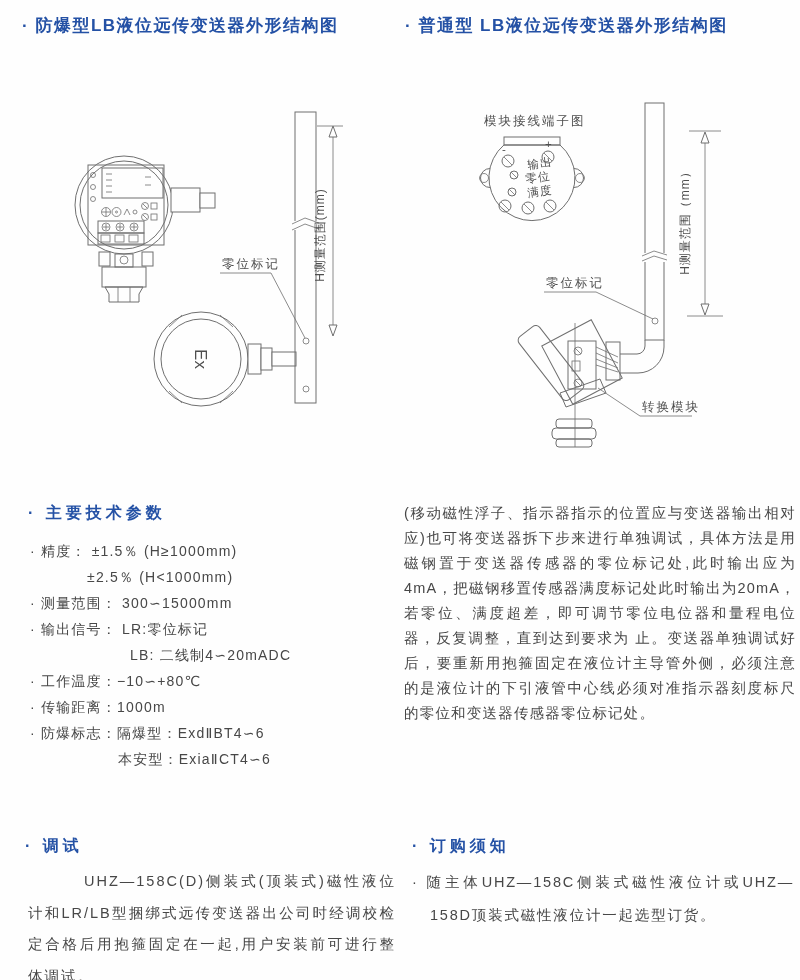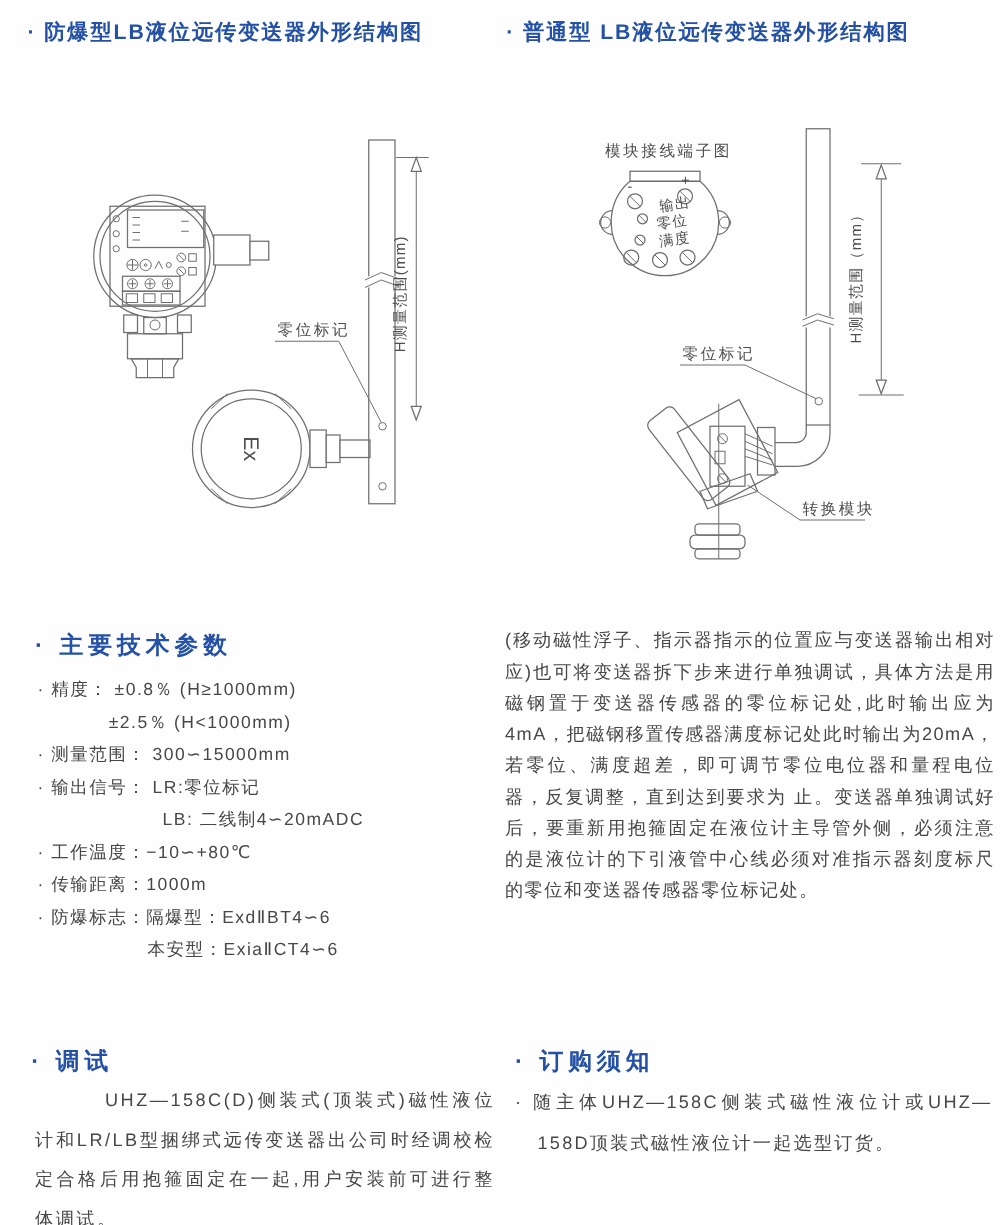--- a/index.html
+++ b/index.html
@@ -13,21 +13,21 @@
     position:relative;width:800px;height:980px;background:#fefefe;
     font-family:"Liberation Sans","DejaVu Sans",sans-serif;
     color:var(--body_text);overflow:hidden;
   }
   .abs{position:absolute;}
   .doc-title{
     font-size:17px;font-weight:bold;color:var(--heading_blue);
     letter-spacing:1.5px;white-space:nowrap;
   }
   .section-heading{
-    font-size:19px;font-weight:bold;color:var(--heading_blue);
+    font-size:16px;font-weight:bold;color:var(--heading_blue);
     letter-spacing:4px;white-space:nowrap;
   }
   .param-line{
     font-size:14px;color:var(--body_text);letter-spacing:1.2px;
     line-height:26px;white-space:nowrap;
   }
   .param-indent-a{padding-left:57px;}
   .param-indent-b{padding-left:100px;}
   .param-indent-c{padding-left:88px;}
   .body-para{
@@ -214,21 +214,21 @@
     </g>
     <text class="lbl" x="126" y="192">零位标记</text>
     <polyline class="ln-thin" points="124,197 176,197 233,224"></polyline>
     <text class="lbl" x="222" y="316">转换模块</text>
     <polyline class="ln-thin" points="272,321 220,321 178,293"></polyline>
     <text class="lbl-rot" x="269" y="125" text-anchor="middle" transform="rotate(-90 269 125)">H测量范围（mm）</text>
   </svg>
 
   <div class="abs section-heading" style="left:28px;top:503px;">· 主要技术参数</div>
   <div class="abs" style="left:30px;top:538px;width:370px;">
-    <div class="param-line">· 精度： ±0.8％ (H≥1000mm)</div>
+    <div class="param-line">· 精度： ±1.5％ (H≥1000mm)</div>
     <div class="param-line param-indent-a">±2.5％ (H&lt;1000mm)</div>
     <div class="param-line">· 测量范围： 300∽15000mm</div>
     <div class="param-line">· 输出信号： LR:零位标记</div>
     <div class="param-line param-indent-b">LB: 二线制4∽20mADC</div>
     <div class="param-line">· 工作温度：−10∽+80℃</div>
     <div class="param-line">· 传输距离：1000m</div>
     <div class="param-line">· 防爆标志：隔爆型：ExdⅡBT4∽6</div>
     <div class="param-line param-indent-c">本安型：ExiaⅡCT4∽6</div>
   </div>
 

